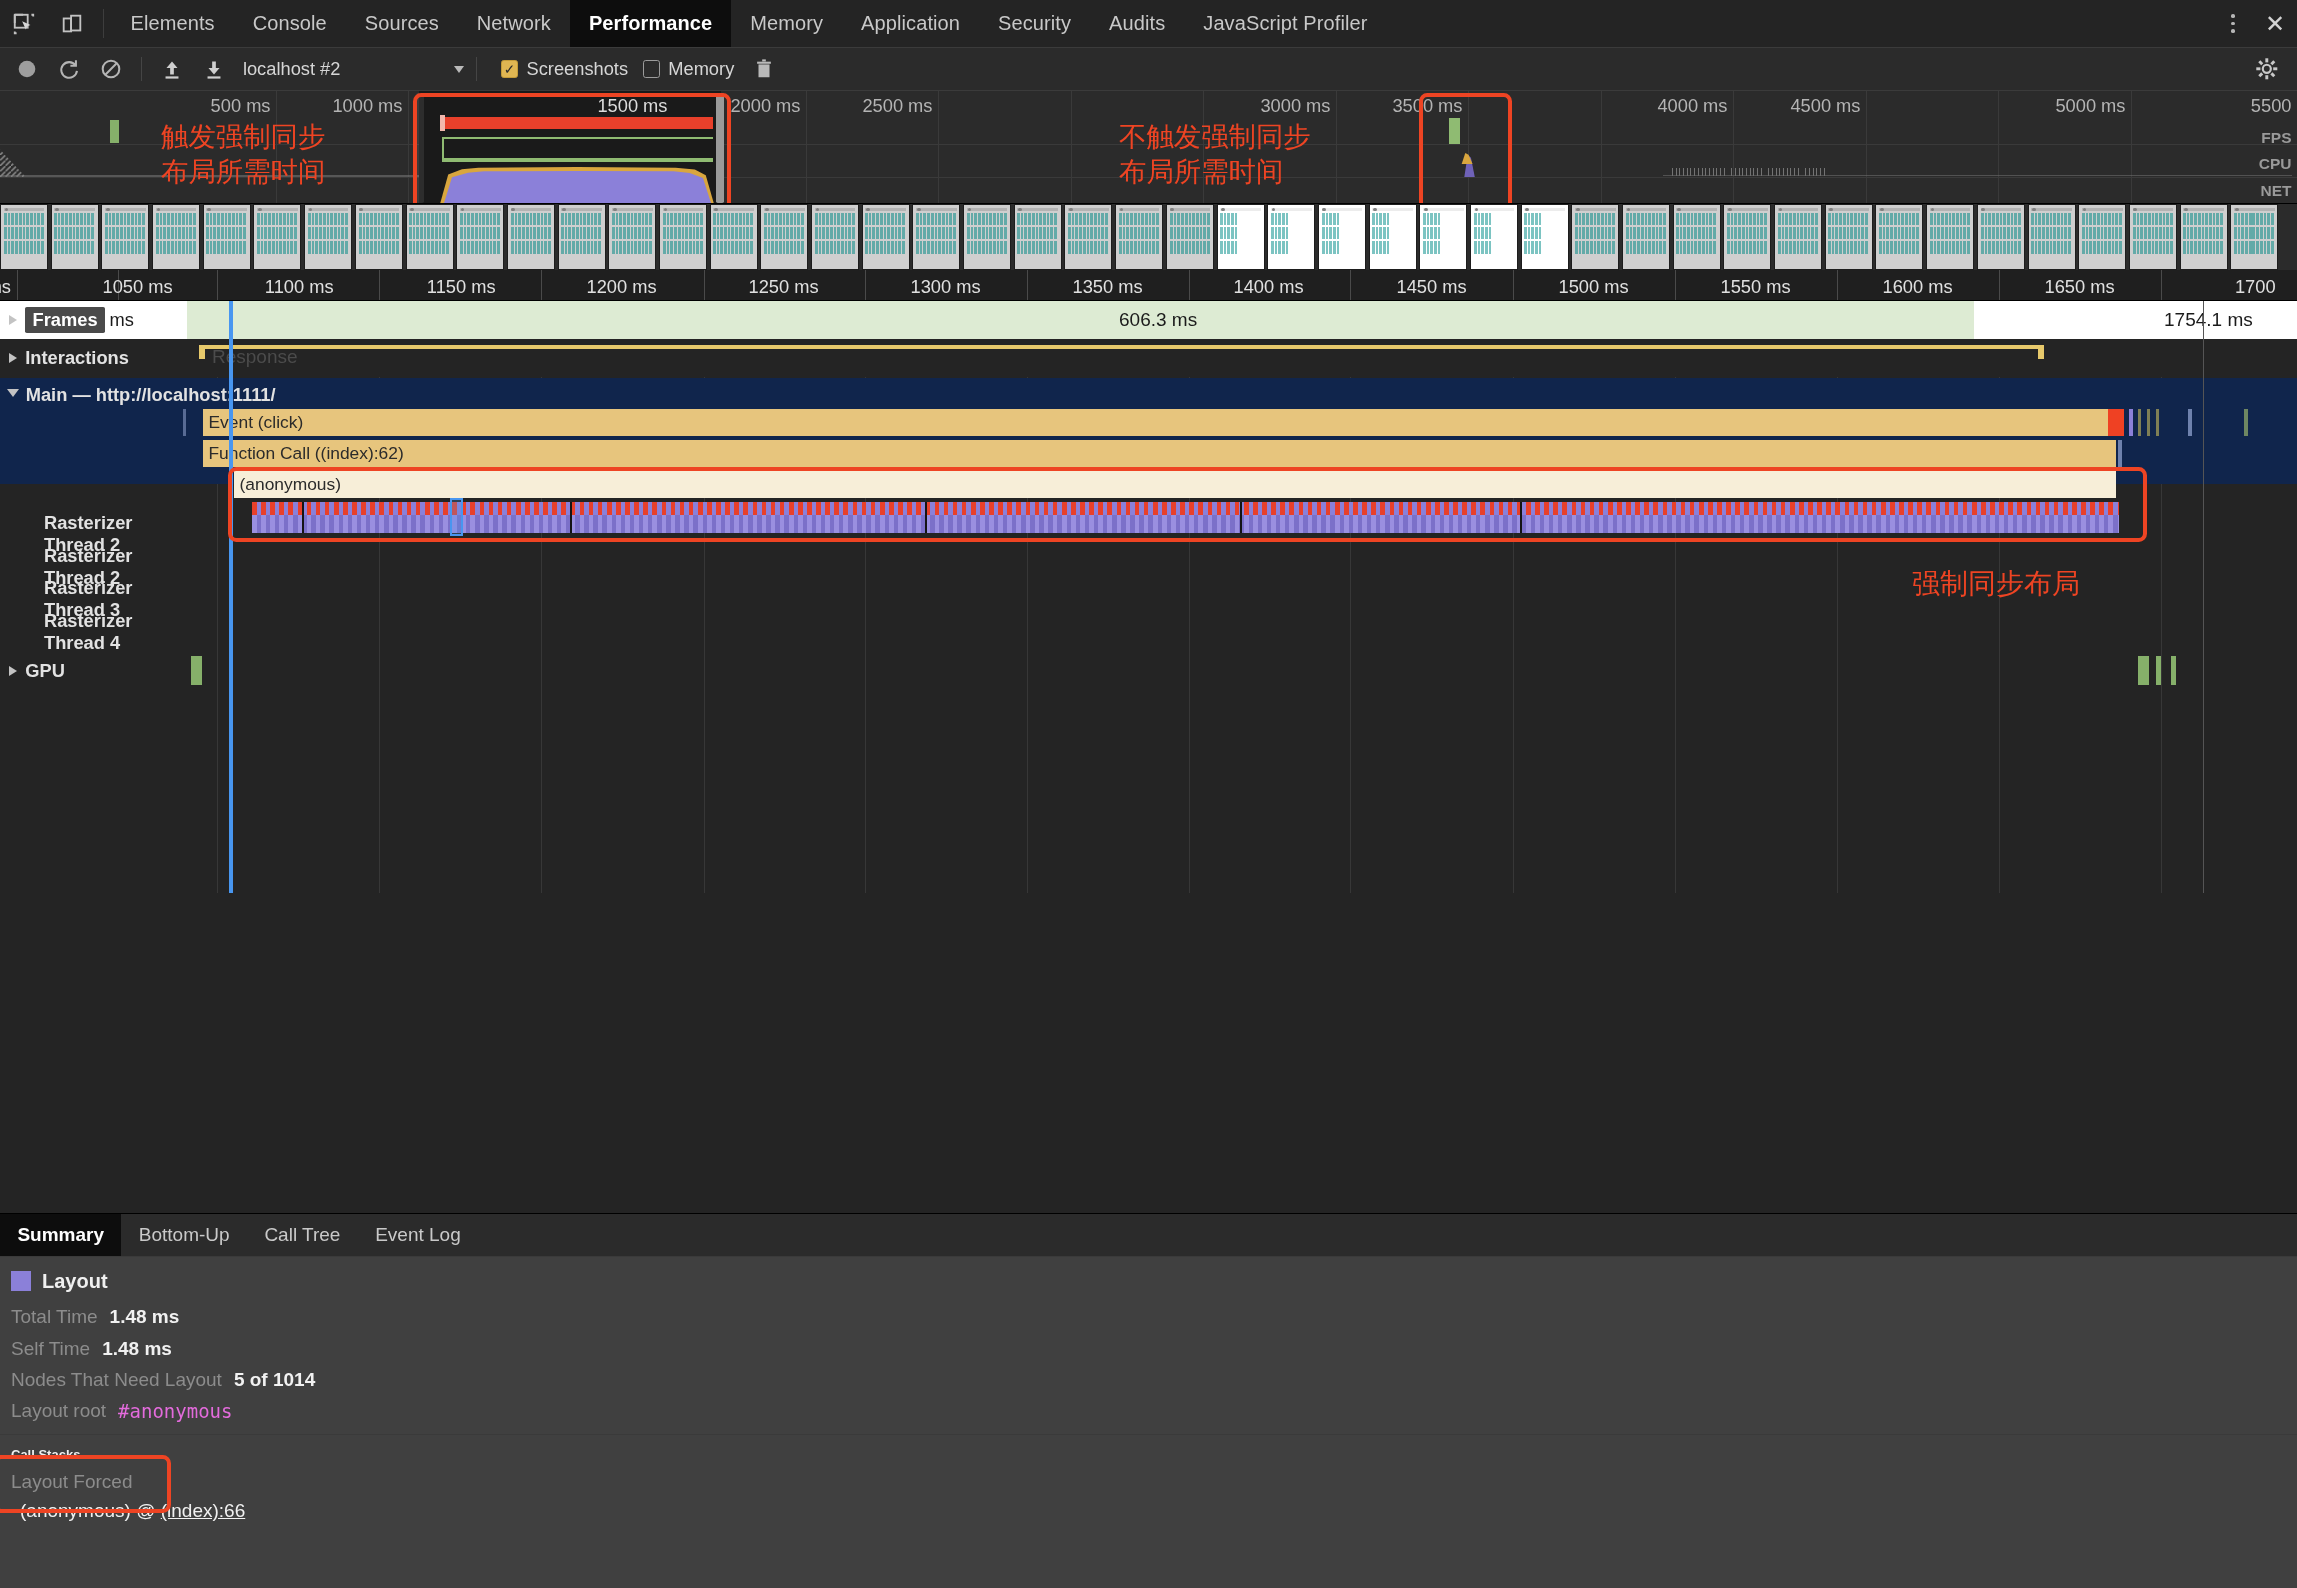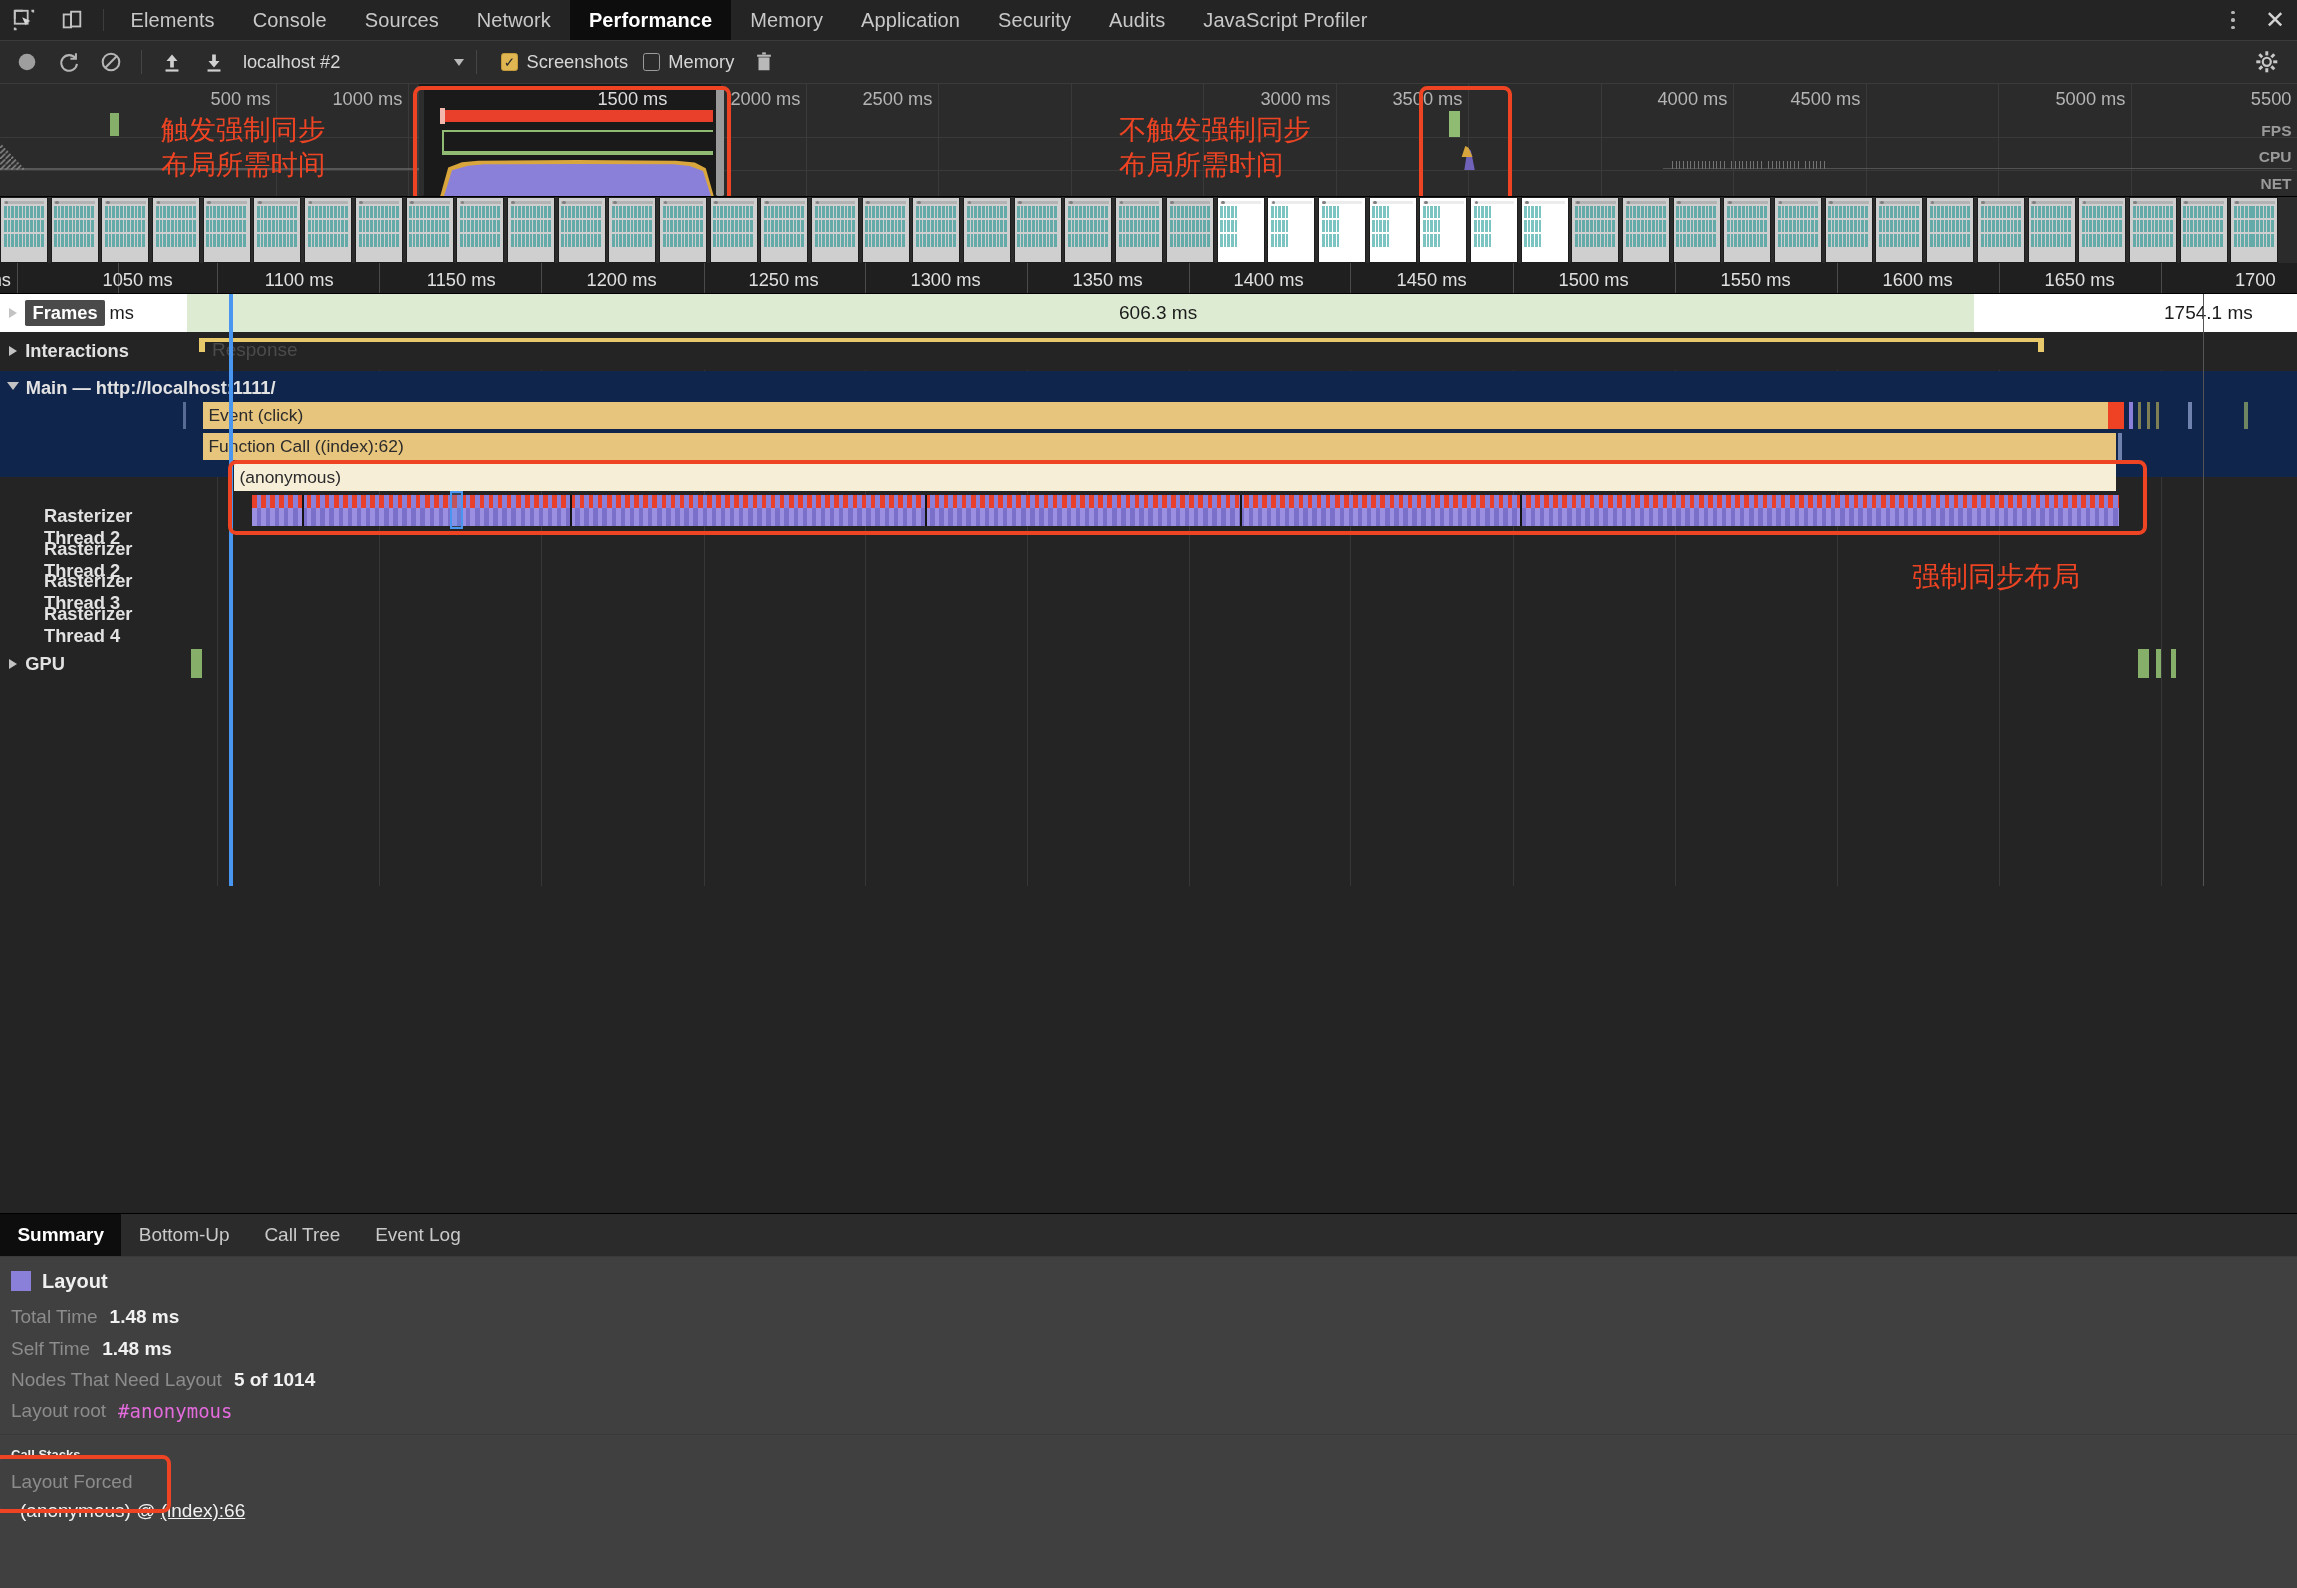--- a/index.html
+++ b/index.html
@@ -1,20 +1,20 @@
 <!DOCTYPE html>
 <html style="font-size:14.6px"><head>
 <meta charset="utf-8">
 <style>
   * { box-sizing: border-box; margin:0; padding:0; }
   html,body { width:2297px; height:1588px; overflow:hidden; background:#242424;
     font-family:"Liberation Sans", sans-serif; -webkit-font-smoothing:antialiased; }
 
   
-  #tabbar { height:41px; background:#242424; display:flex; align-items:stretch;
+  #tabbar { height:48px; background:#242424; display:flex; align-items:stretch;
             border-bottom:0.9px solid #3b3b3b; position:relative; }
   .dt-tool { width:48px; display:flex; align-items:center; justify-content:center; }
   .tool-sep { width:0.9px; background:#3d3d3d; margin:9.1px 7.3px; }
   .tab { padding:0 19px; display:flex; align-items:center; font-size:20px;
          color:#c8c8c8; letter-spacing:0.1px; }
   .tab.active { background:#0d0d0d; color:#ffffff; font-weight:bold; }
   .tabbar-right { margin-left:auto; display:flex; align-items:center; }
   .kebab { width:40px; display:flex; flex-direction:column; align-items:center;
            justify-content:center; gap:3.7px; }
   .kebab i { width:3.7px; height:3.7px; background:#b6b6b6; border-radius:50%; display:block; }

